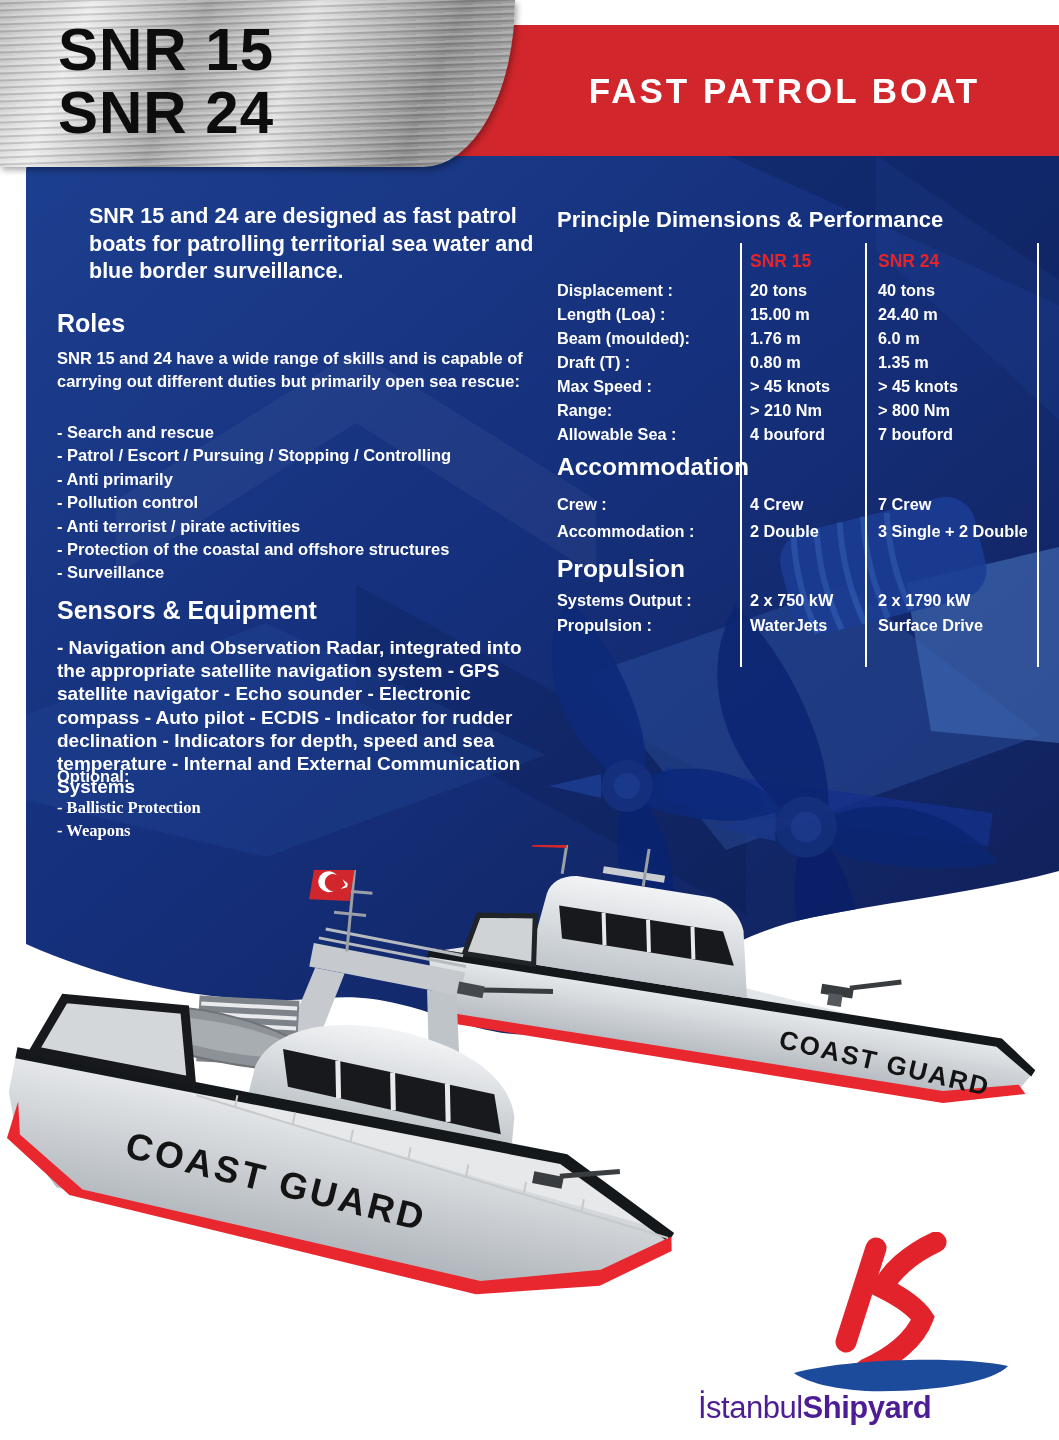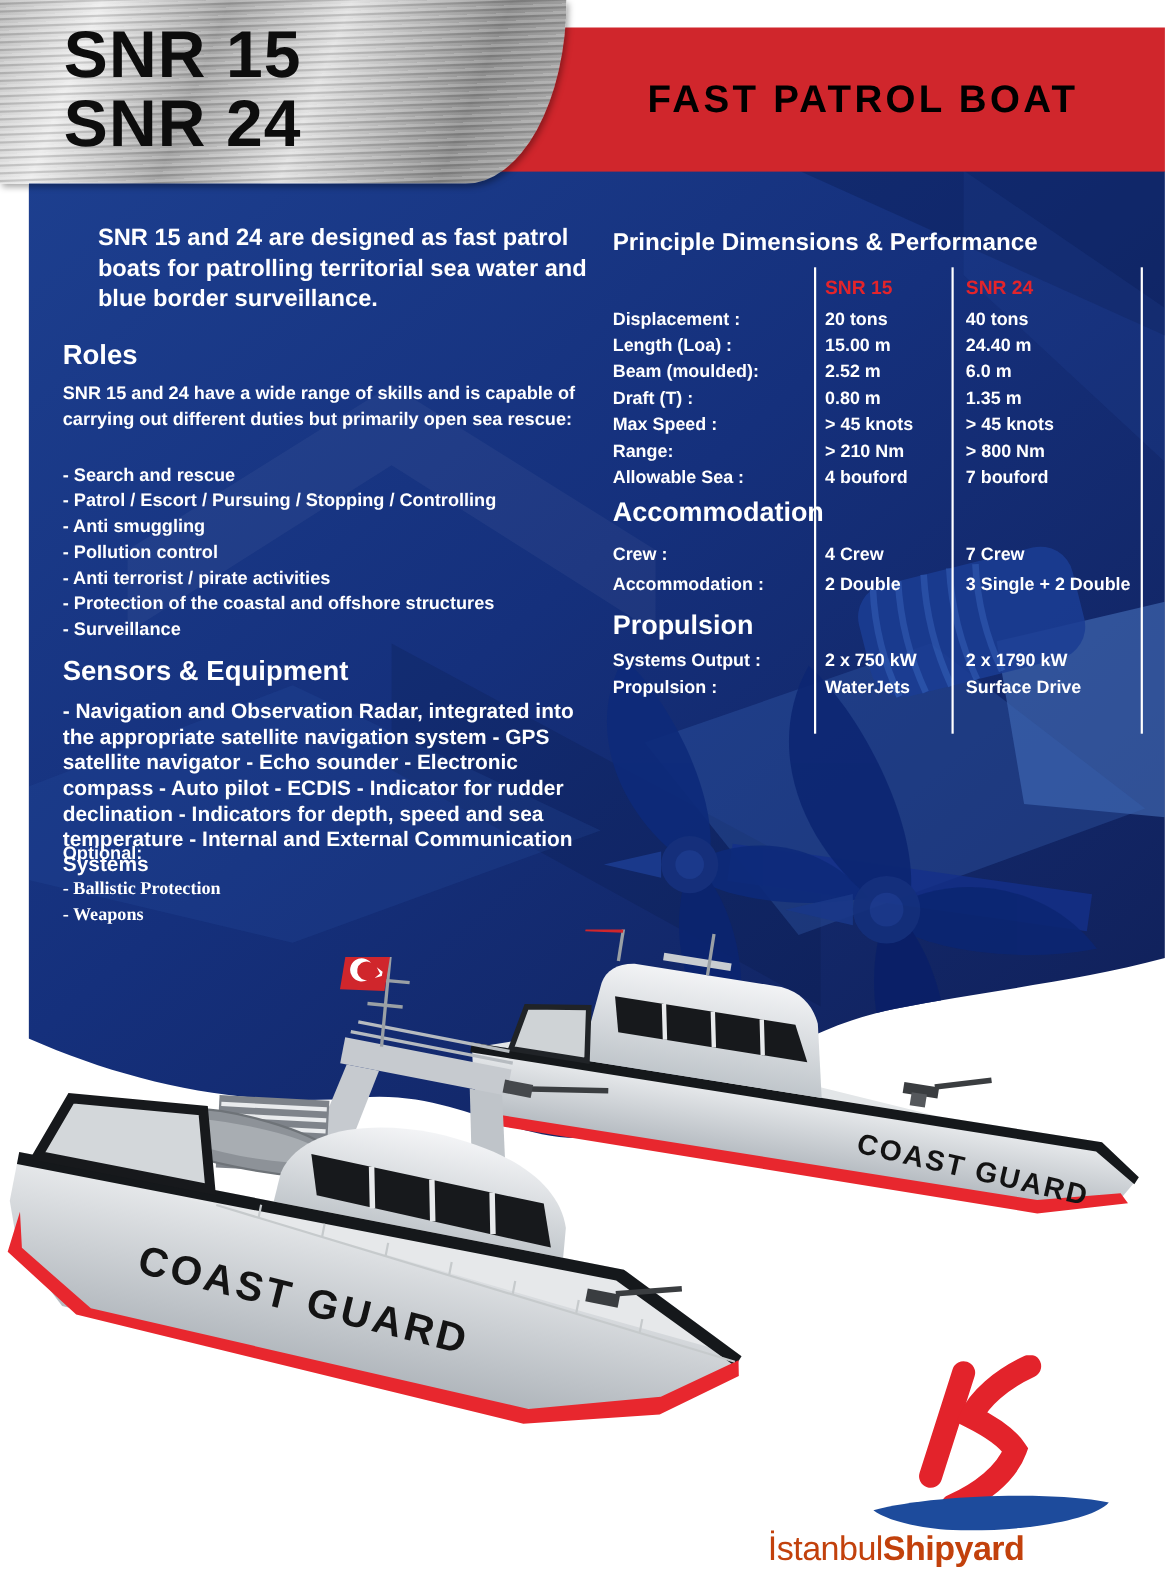--- a/index.html
+++ b/index.html
@@ -4,21 +4,21 @@
 <style>
   html,body{margin:0;padding:0;background:#ffffff;}
   #page{position:relative;width:1059px;height:1440px;background:#ffffff;overflow:hidden;
         font-family:"Liberation Sans",sans-serif;}
 
   
   .red-banner{position:absolute;left:430px;top:25px;width:629px;height:131px;
               background:#d0262c;z-index:2;}
   .red-banner .banner-text{position:absolute;left:0;top:0;width:100%;height:100%;
               display:flex;align-items:center;justify-content:center;padding-left:80px;
-              box-sizing:border-box;color:#000000;font-size:35px;font-weight:800;
+              box-sizing:border-box;color:#ffffff;font-size:35px;font-weight:800;
               letter-spacing:3px;}
   .metal-plate{position:absolute;left:0;top:0;width:515px;height:167px;z-index:3;
         background-image:
           repeating-linear-gradient(178deg, rgba(255,255,255,0.22) 0 2px, rgba(70,70,70,0.20) 3px 4px, rgba(255,255,255,0.06) 5px 7px),
           linear-gradient(112deg,#b9b9b9 0%,#ececec 16%,#9f9f9f 36%,#e0e0e0 55%,#868686 80%,#b2b2b2 100%);
         border-bottom-right-radius:92px 167px;
         box-shadow:2px 3px 6px rgba(0,0,0,0.35);}
   .plate-title{position:absolute;left:58px;top:18px;color:#0d0d0d;font-size:60px;
         font-weight:800;line-height:63px;letter-spacing:1px;}
 
@@ -54,21 +54,21 @@
   .spec-row .v2{position:absolute;left:321px;font-weight:700;white-space:nowrap;}
   .h-group{position:absolute;left:0;font-size:24.5px;font-weight:800;}
   .h-acc{top:246px;} .h-prop{top:348px;}
 
   
   #boat-right{position:absolute;left:385px;top:845px;z-index:5;}
   #boat-left{position:absolute;left:-15px;top:870px;z-index:6;}
 
   
   #logo-mark{position:absolute;left:780px;top:1232px;z-index:7;}
-  .logo-text{position:absolute;left:698px;top:1390px;z-index:7;color:#c2410c;
+  .logo-text{position:absolute;left:698px;top:1390px;z-index:7;color:#4c1d95;
              font-size:31px;letter-spacing:-0.5px;white-space:nowrap;}
   .logo-text .lt{font-weight:400;}
   .logo-text .bd{font-weight:800;}
 </style>
 </head>
 <body>
 
 <div id="page">
 
   <svg id="bg-svg" width="1033" height="900" viewBox="0 0 1033 900">
@@ -129,21 +129,21 @@
   </div>
 
   <div class="left-col">
     <div class="intro">SNR 15 and 24 are designed as fast patrol boats for patrolling territorial sea water and blue border surveillance.</div>
 
     <div class="h-side h-roles">Roles</div>
     <div class="roles-desc">SNR 15 and 24 have a wide range of skills and is capable of carrying out different duties but primarily open sea rescue:</div>
     <div class="roles-list">
       <div class="bullet">- Search and rescue</div>
       <div class="bullet">- Patrol / Escort / Pursuing / Stopping / Controlling</div>
-      <div class="bullet">- Anti smuggling</div>
+      <div class="bullet">- Anti primarily</div>
       <div class="bullet">- Pollution control</div>
       <div class="bullet">- Anti terrorist / pirate activities</div>
       <div class="bullet">- Protection of the coastal and offshore structures</div>
       <div class="bullet">- Surveillance</div>
     </div>
 
     <div class="h-side h-sensors">Sensors &amp; Equipment</div>
     <div class="sensors-desc">- Navigation and Observation Radar, integrated into the appropriate satellite navigation system - GPS satellite navigator - Echo sounder - Electronic compass - Auto pilot - ECDIS - Indicator for rudder declination - Indicators for depth, speed and sea temperature - Internal and External Communication Systems</div>
     <div class="optional-label">Optional:</div>
     <div class="optional-list">
@@ -165,21 +165,21 @@
         <span class="v1">20 tons</span>
         <span class="v2">40 tons</span>
       </div>
     <div class="spec-row" style="top:98px">
         <span class="lab">Length (Loa) :</span>
         <span class="v1">15.00 m</span>
         <span class="v2">24.40 m</span>
       </div>
     <div class="spec-row" style="top:122px">
         <span class="lab">Beam (moulded):</span>
-        <span class="v1">2.52 m</span>
+        <span class="v1">1.76 m</span>
         <span class="v2">6.0 m</span>
       </div>
     <div class="spec-row" style="top:146px">
         <span class="lab">Draft (T) :</span>
         <span class="v1">0.80 m</span>
         <span class="v2">1.35 m</span>
       </div>
     <div class="spec-row" style="top:170px">
         <span class="lab">Max Speed :</span>
         <span class="v1">&gt; 45 knots</span>

